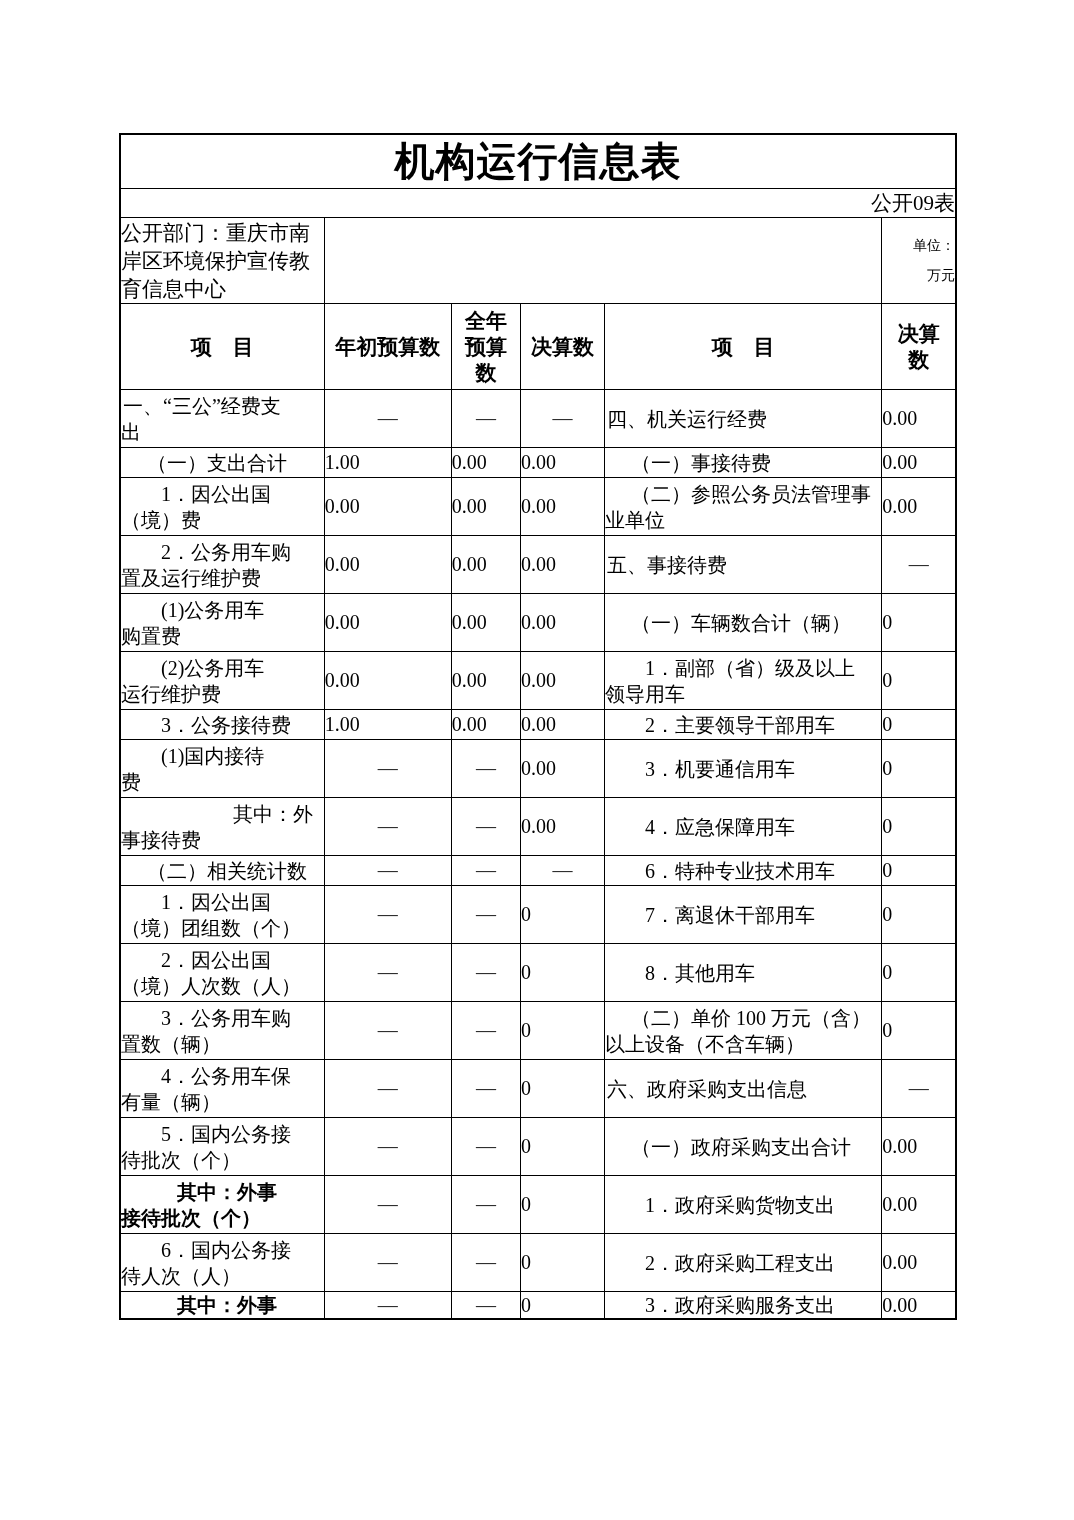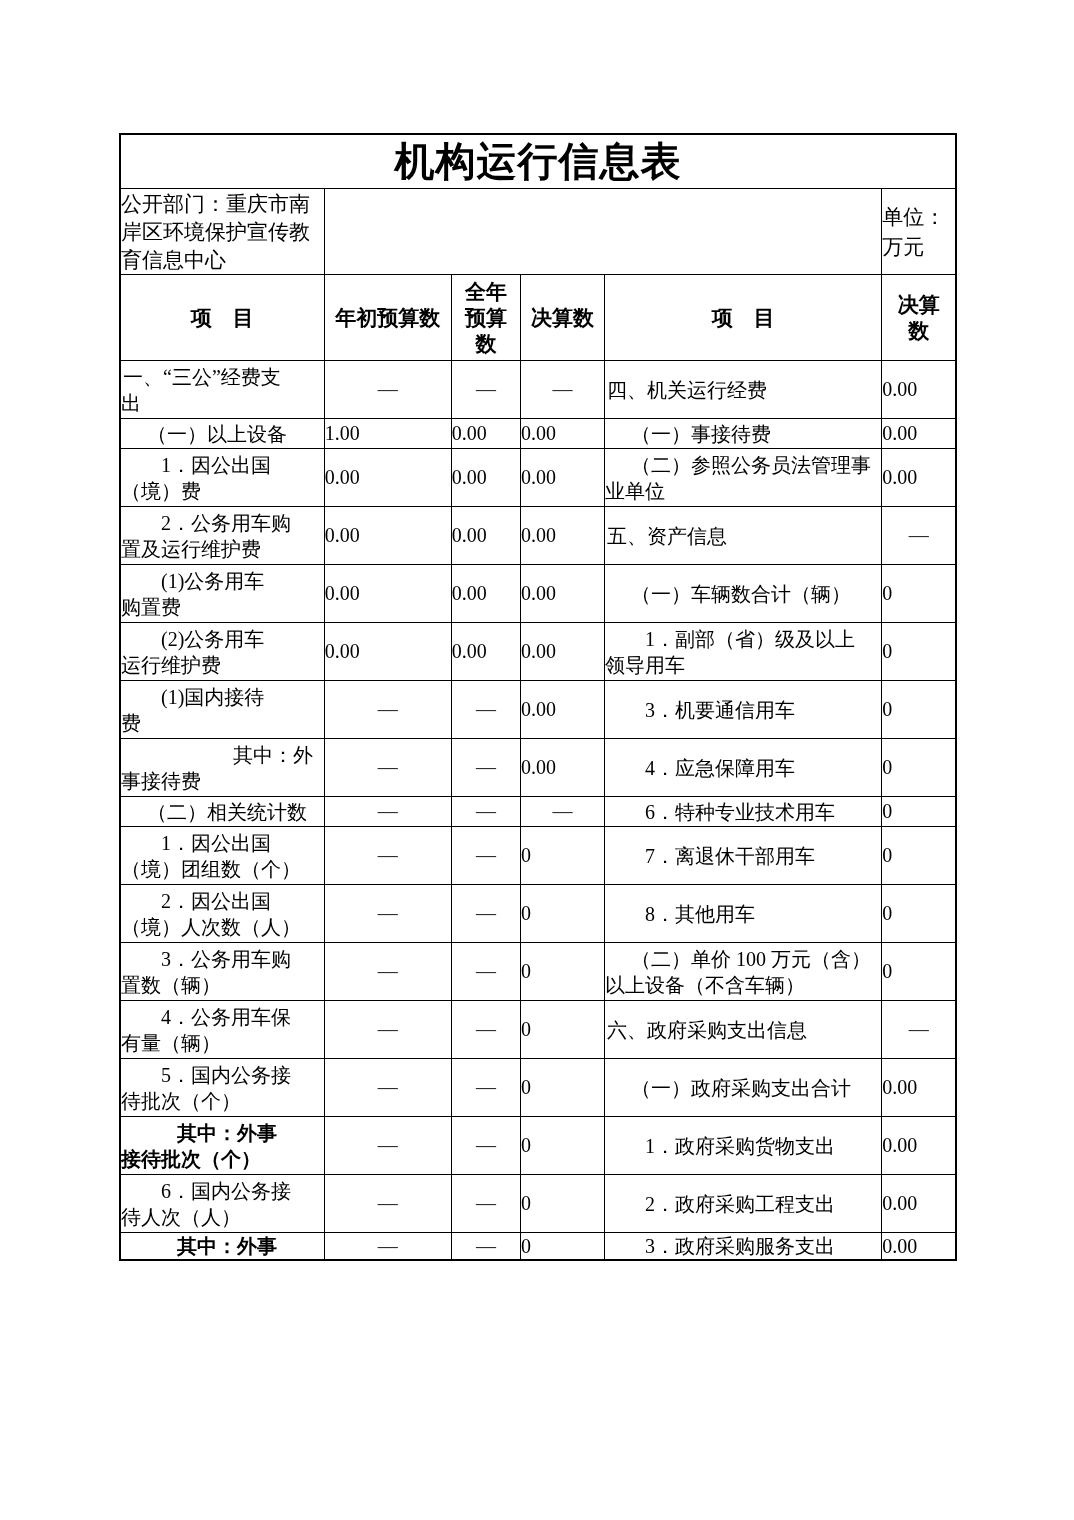--- a/index.html
+++ b/index.html
@@ -37,22 +37,22 @@
     font-size:21px;padding-right:5px;
   }
   
   .t-dept{
     height:85px;text-align:left;
     font-size:21px;line-height:28px;
     padding:0 4px;
     margin-top:8px;
   }
   .t-unit{
-    font-size:21px;line-height:30px;
-    padding:0 4px;text-align:left;
+    font-size:14px;line-height:30px;
+    padding:0 4px;text-align:right;
     white-space:pre-line;
   }
   
   .t-head td{
     height:85px;text-align:center;
     font-weight:bold;font-size:21px;line-height:26px;
     white-space:pre-line;
   }
   
   tr.h1 td{height:29px;}
@@ -89,20 +89,23 @@
         <col style="width:69px">
       <col style="width:84px">
         <col style="width:277px">
         <col style="width:74px">
     </colgroup>
     <tbody>
       <tr>
         <td colspan="6" class="t-title">机构运行信息表</td>
       </tr>
       <tr>
+        <td colspan="6" class="t-code">公开09表</td>
+      </tr>
+      <tr>
         <td class="t-dept">公开部门：重庆市南岸区环境保护宣传教育信息中心</td>
         <td colspan="4"></td>
         <td class="t-unit">单位：
 万元</td>
       </tr>
       <tr class="t-head">
         <td>项　目</td>
         <td>年初预算数</td>
         <td>全年
 预算
@@ -116,21 +119,21 @@
       <tr class="h2">
         <td class="c-item lv0">一、“三公”经费支
 出</td>
         <td class="c-dash">—</td>
         <td class="c-dash">—</td>
         <td class="c-dash">—</td>
         <td class="c-item lv0">四、机关运行经费</td>
         <td class="c-num">0.00</td>
       </tr>
       <tr class="h1">
-        <td class="c-item lv1">（一）以上设备</td>
+        <td class="c-item lv1">（一）支出合计</td>
         <td class="c-num">1.00</td>
         <td class="c-num">0.00</td>
         <td class="c-num">0.00</td>
         <td class="c-item lv1">（一）事接待费</td>
         <td class="c-num">0.00</td>
       </tr>
       <tr class="h2">
         <td class="c-item lv2">1．因公出国
 （境）费</td>
         <td class="c-num">0.00</td>
@@ -139,40 +142,48 @@
         <td class="c-item lv1">（二）参照公务员法管理事
 业单位</td>
         <td class="c-num">0.00</td>
       </tr>
       <tr class="h2">
         <td class="c-item lv2">2．公务用车购
 置及运行维护费</td>
         <td class="c-num">0.00</td>
         <td class="c-num">0.00</td>
         <td class="c-num">0.00</td>
-        <td class="c-item lv0">五、资产信息</td>
+        <td class="c-item lv0">五、事接待费</td>
         <td class="c-dash">—</td>
       </tr>
       <tr class="h2">
         <td class="c-item lv2">(1)公务用车
 购置费</td>
         <td class="c-num">0.00</td>
         <td class="c-num">0.00</td>
         <td class="c-num">0.00</td>
         <td class="c-item lv1">（一）车辆数合计（辆）</td>
         <td class="c-num">0</td>
       </tr>
       <tr class="h2">
         <td class="c-item lv2">(2)公务用车
 运行维护费</td>
         <td class="c-num">0.00</td>
         <td class="c-num">0.00</td>
         <td class="c-num">0.00</td>
         <td class="c-item lv2">1．副部（省）级及以上
 领导用车</td>
+        <td class="c-num">0</td>
+      </tr>
+      <tr class="h1">
+        <td class="c-item lv2">3．公务接待费</td>
+        <td class="c-num">1.00</td>
+        <td class="c-num">0.00</td>
+        <td class="c-num">0.00</td>
+        <td class="c-item lv2">2．主要领导干部用车</td>
         <td class="c-num">0</td>
       </tr>
       <tr class="h2">
         <td class="c-item lv2">(1)国内接待
 费</td>
         <td class="c-dash">—</td>
         <td class="c-dash">—</td>
         <td class="c-num">0.00</td>
         <td class="c-item lv2">3．机要通信用车</td>
         <td class="c-num">0</td>

